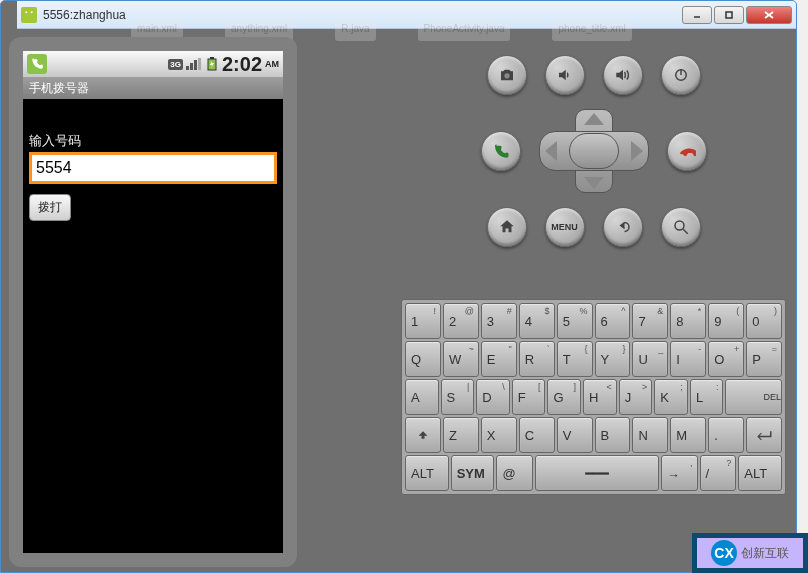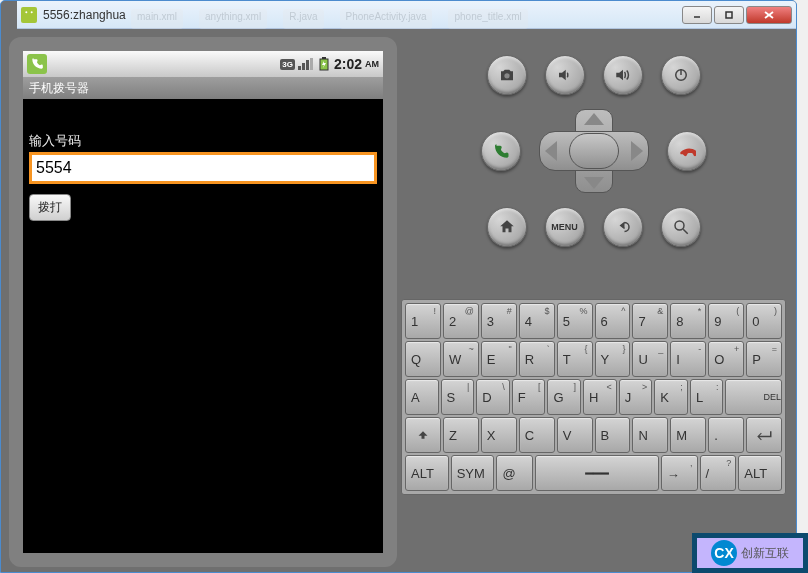--- a/index.html
+++ b/index.html
@@ -7,28 +7,28 @@
 
   .win-frame { position: absolute; top: 0; left: 0; width: 797px; height: 573px; border: 1px solid #4b8bce; border-radius: 5px 5px 0 0; background: #6f6f6f; overflow: hidden; }
   .titlebar { height: 28px; background: linear-gradient(#eaf3fc, #d6e7f7); display: flex; align-items: center; padding: 0 4px; border-bottom: 1px solid #b0c4de; margin-left: 16px; }
   .titlebar .app-icon { width: 16px; height: 16px; margin-right: 6px; }
   .titlebar .title { font-size: 12px; color: #333; flex: 1; }
   .win-buttons { display: flex; gap: 2px; }
   .win-btn { width: 30px; height: 18px; border-radius: 3px; display: flex; align-items: center; justify-content: center; font-size: 10px; color: #333; background: linear-gradient(#f5f5f5,#d9d9d9); border:1px solid #888;}
   .win-btn.close { width: 46px; background: linear-gradient(#f08080,#c0392b); color:#fff; }
   .win-btn.close svg line { stroke:#fff; }
 
-  .bg-hint { position:absolute; top:8px; left:130px; height:20px; width:560px; opacity:0.25; display:flex; gap:16px; font-size:10px; color:#666; }
+  .bg-hint { position:absolute; top:20px; left:130px; height:20px; width:560px; opacity:0.25; display:flex; gap:42px; font-size:10px; color:#666; }
   .bg-hint span { display:inline-block; padding:2px 6px; background:#e8e8e8; border-radius:3px; }
 
   .emulator-body { display:flex; height: calc(100% - 28px); }
   .device-pane { width: 390px; padding: 8px; }
   .controls-pane { flex:1; padding: 20px 10px 10px 10px; display:flex; flex-direction:column; }
 
-  .device-frame { width: 388px; height: 530px; border: 14px solid #808080; border-radius: 12px; background:#000; overflow:hidden; position:relative; }
+  .device-frame { width: 288px; height: 530px; border: 14px solid #808080; border-radius: 12px; background:#000; overflow:hidden; position:relative; }
   .device-inner { position:absolute; inset:0; background:#000; display:flex; flex-direction:column; }
 
   .status-bar { height: 26px; background: linear-gradient(#fafafa,#c8c8c8); display:flex; align-items:center; padding:0 4px; }
   .status-bar .phone-icon { width:20px; height:20px; background:#8BC34A; border-radius:3px; display:flex; align-items:center; justify-content:center; color:#fff; }
   .status-bar .spacer { flex:1; }
   .status-right { display:flex; align-items:center; gap:3px; font-size:11px; font-weight:bold; color:#222; }
   .status-right .sig { width:16px; height:12px; }
   .status-right .batt { width:14px; height:14px; }
 
   .app-titlebar { height: 22px; background: linear-gradient(#9e9e9e,#7f7f7f); color:#fff; font-size:12px; line-height:22px; padding:0 6px; }
@@ -121,21 +121,21 @@
                   <rect x="0" y="8" width="3" height="4" fill="#555"></rect>
                   <rect x="4" y="5" width="3" height="7" fill="#555"></rect>
                   <rect x="8" y="2" width="3" height="10" fill="#555"></rect>
                   <rect x="12" y="0" width="3" height="12" fill="#aaa"></rect>
                 </svg>
               <svg class="batt" viewBox="0 0 14 14">
                   <rect x="3" y="2" width="8" height="11" fill="#8BC34A" stroke="#333" stroke-width="1"></rect>
                   <rect x="5" y="0" width="4" height="2" fill="#333"></rect>
                   <path d="M7 4 L5 8 h2 L6 11 L9 6 h-2 z" fill="#fff"></path>
                 </svg>
-              <span style="font-size:14px;">2:02</span>
+              <span style="font-size:20px;">2:02</span>
               <span style="font-size:9px;">AM</span>
             </div>
           </div>
           <div class="app-titlebar">手机拨号器</div>
           <div class="app-content">
             <div class="field-label">输入号码</div>
             <input class="phone-input" type="text" value="5554" style="">
             <button class="dial-btn">拨打</button>
           </div>
         </div>
@@ -373,21 +373,21 @@
             <div class="key">
               <svg viewBox="0 0 24 14">
                 <path fill="#444" d="M20 2v6H6l3-3-1-1-5 5 5 5 1-1-3-3h16V2z"></path>
               </svg>
             </div>
           </div>
         <div class="kb-row" id="kb-row5">
             <div class="key" style="flex: 1.2 1 0%;">
               <span class="k-main">ALT</span>
             </div>
-            <div class="key" style="flex: 1.2 1 0%;">
+            <div class="key" style="flex: 1.2 1 0%; font-weight: bold;">
               <span class="k-main">SYM</span>
             </div>
             <div class="key">
               <span class="k-main">@</span>
             </div>
             <div class="key" style="flex: 3.5 1 0%;">
               <span class="k-main center">━━━</span>
             </div>
             <div class="key">
               <span class="k-main">→</span>

